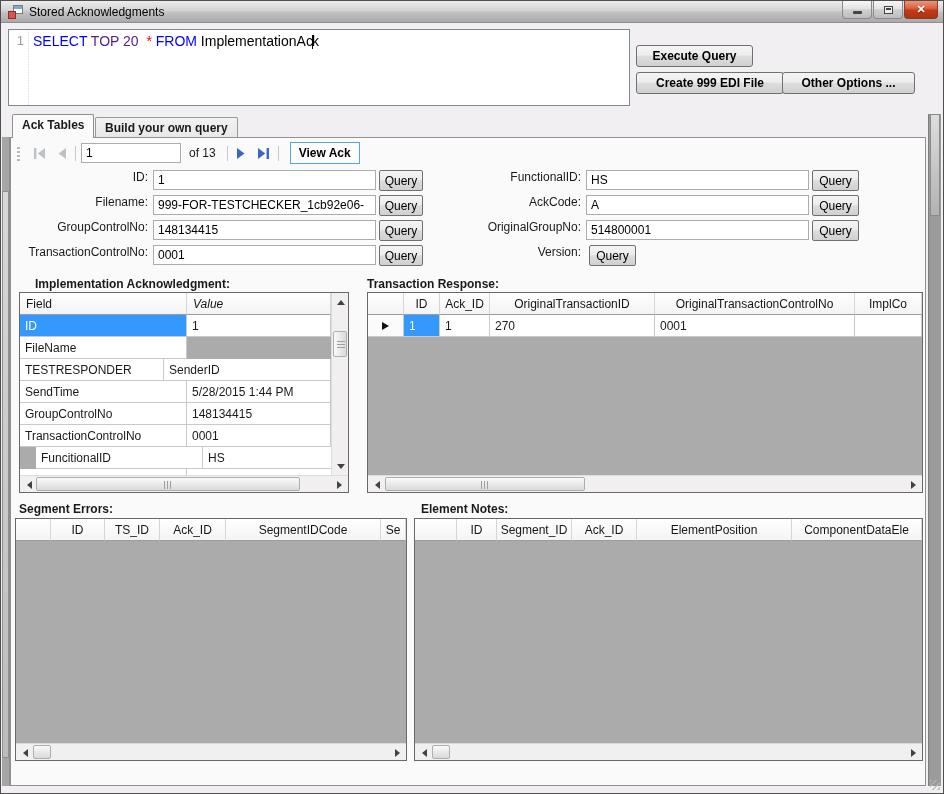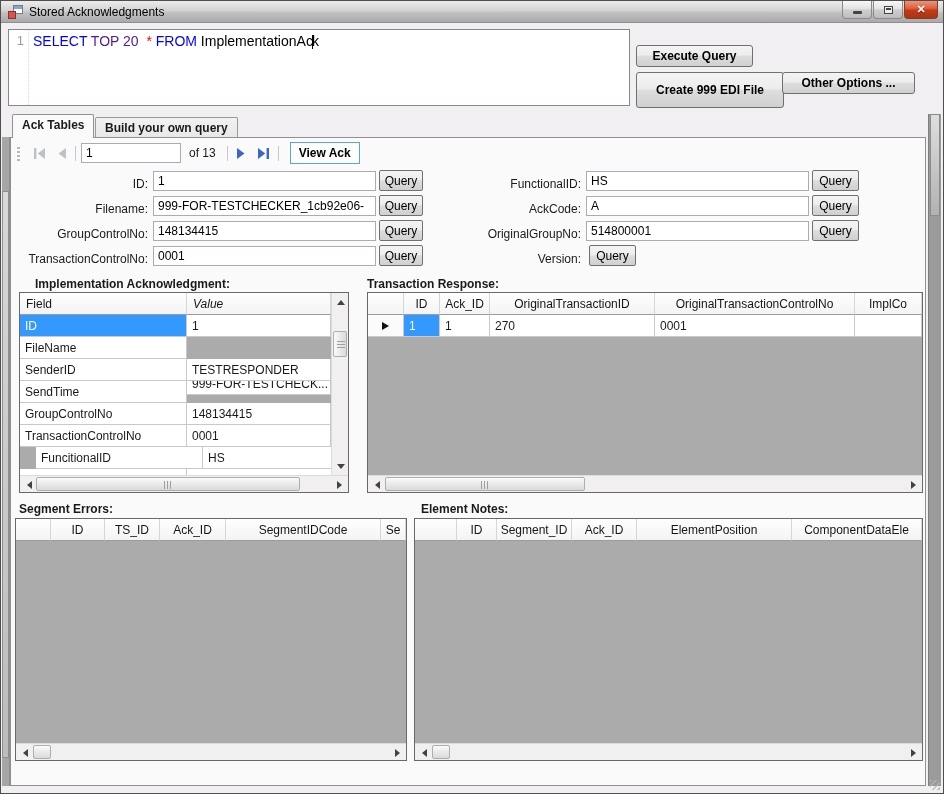--- a/index.html
+++ b/index.html
@@ -40,21 +40,21 @@
             font-size:13px; border-right:1px dotted #d8d8d8; height:100%; }
   .code { padding:3px 0 0 4px; font-size:14px; white-space:pre; color:#000; }
   .caret { display:inline-block; width:1px; height:14px; background:#000; vertical-align:text-bottom; margin:0 -1px; }
 
   
   .btn { font-family:"Liberation Sans",sans-serif; font-size:12px; color:#000;
          border:1px solid #707070; border-radius:3px;
          background:linear-gradient(#f4f4f4,#ededed 45%,#dddddd 52%,#d0d0d0); cursor:default; }
   .btn.bold { font-weight:bold; }
   .btn-exec   { position:absolute; left:634px; top:22px; width:117px; height:22px; }
-  .btn-create { position:absolute; left:634px; top:49px; width:148px; height:36px; }
+  .btn-create { position:absolute; left:634px; top:49px; width:148px; height:22px; }
   .btn-other  { position:absolute; left:780px; top:49px; width:133px; height:22px; }
 
   
   .tabctl { position:absolute; left:8px; top:91px; width:916px; height:672px; }
   .tab { position:absolute; bottom:auto; font-weight:bold; padding:3px 9px 0 9px; font-size:12px; }
   .tab.selected { left:2px; top:0; height:24px; background:#fbfafb; border:1px solid #919191;
                   border-bottom:none; border-radius:2px 2px 0 0; z-index:3;text-align:center; }
   .tab.plain { left:85px; top:3px; height:21px; background:linear-gradient(#f3f2f3,#e9e8e9);
                border:1px solid #9a9a9a; border-bottom:none; border-radius:2px 2px 0 0; z-index:1; }
   .tabpage { position:absolute; left:0; top:23px; right:0; bottom:0; background:#fbfafb;
@@ -69,21 +69,21 @@
   .nav-input { width:100px; height:20px; border:1px solid #a9acb2; padding-left:4px; font-size:12px;
                font-family:"Liberation Sans",sans-serif; margin:0 2px; }
   .of-label { margin:0 8px 0 6px; }
   .viewack { margin-left:8px; width:70px; height:22px; font-weight:bold; font-size:12px;
              background:#fdfdfd; border:1px solid #56a6d8; font-family:"Liberation Sans",sans-serif; }
 
   
   .fields-col { position:absolute; display:flex; flex-direction:column; gap:4px; }
   #fields-left  { left:2px;  top:32px; }
   #fields-right { left:440px; top:32px; }
-  .field-row { display:flex; align-items:flex-end; height:21px; }
+  .field-row { display:flex; align-items:flex-start; height:21px; }
   .field-label { text-align:right; padding-right:5px; }
   .field-row.left  .field-label { width:140px; }
   .field-row.right .field-label { width:135px; }
   .field-input { height:20px; border:1px solid #a9acb2; padding-left:4px; font-size:12px;
                  font-family:"Liberation Sans",sans-serif; }
   .field-row.left  .field-input { width:223px; }
   .field-row.right .field-input { width:223px; }
   .query-btn { height:21px; border-radius:2px; }
   .field-row.left  .query-btn { width:44px; margin-left:3px; }
   .field-row.right .query-btn { width:47px; margin-left:3px; }
@@ -280,25 +280,26 @@
           <div class="g-rows">
               <div class="g-row">
                 <div class="g-cell sel" style="width: 167px;">ID</div>
                 <div class="g-cell" style="width: 144px;">1</div>
               </div>
               <div class="g-row">
                 <div class="g-cell" style="width: 167px;">FileName</div>
                 <div class="g-cell" style="width: 144px; margin-top: 36px;">999-FOR-TESTCHECK...</div>
               </div>
               <div class="g-row">
+                <div class="g-cell" style="width: 144px;">TESTRESPONDER</div>
                 <div class="g-cell" style="width: 167px;">SenderID</div>
-                <div class="g-cell" style="width: 144px;">TESTRESPONDER</div>
               </div>
               <div class="g-row">
                 <div class="g-cell" style="width: 167px;">SendTime</div>
+                <div class="g-cell" style="width: 144px;">5/28/2015 1:44 PM</div>
               </div>
               <div class="g-row">
                 <div class="g-cell" style="width: 167px;">GroupControlNo</div>
                 <div class="g-cell" style="width: 144px;">148134415</div>
               </div>
               <div class="g-row">
                 <div class="g-cell" style="width: 167px;">TransactionControlNo</div>
                 <div class="g-cell" style="width: 144px;">0001</div>
               </div>
               <div class="g-row">

